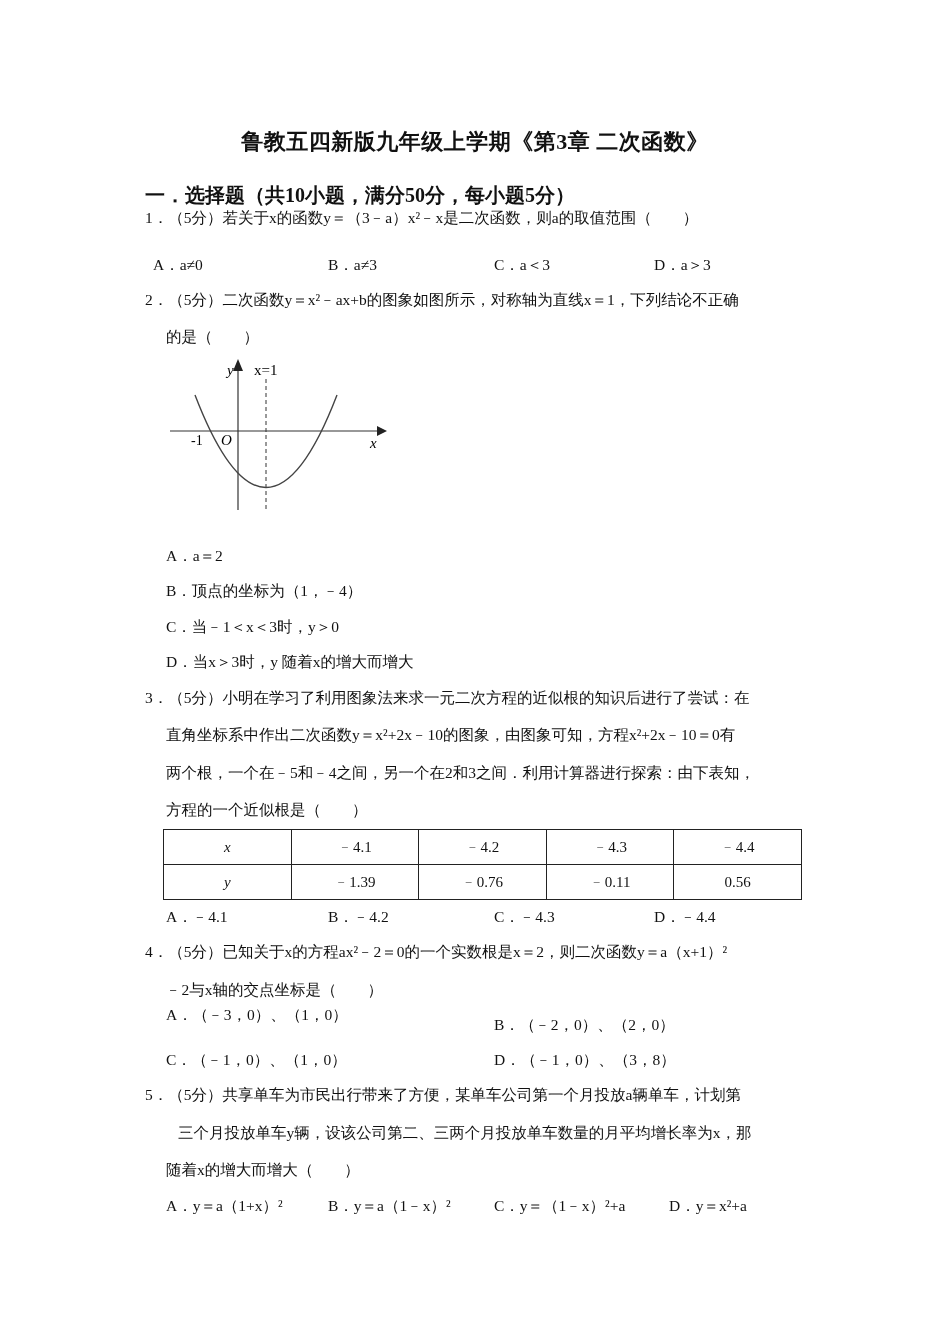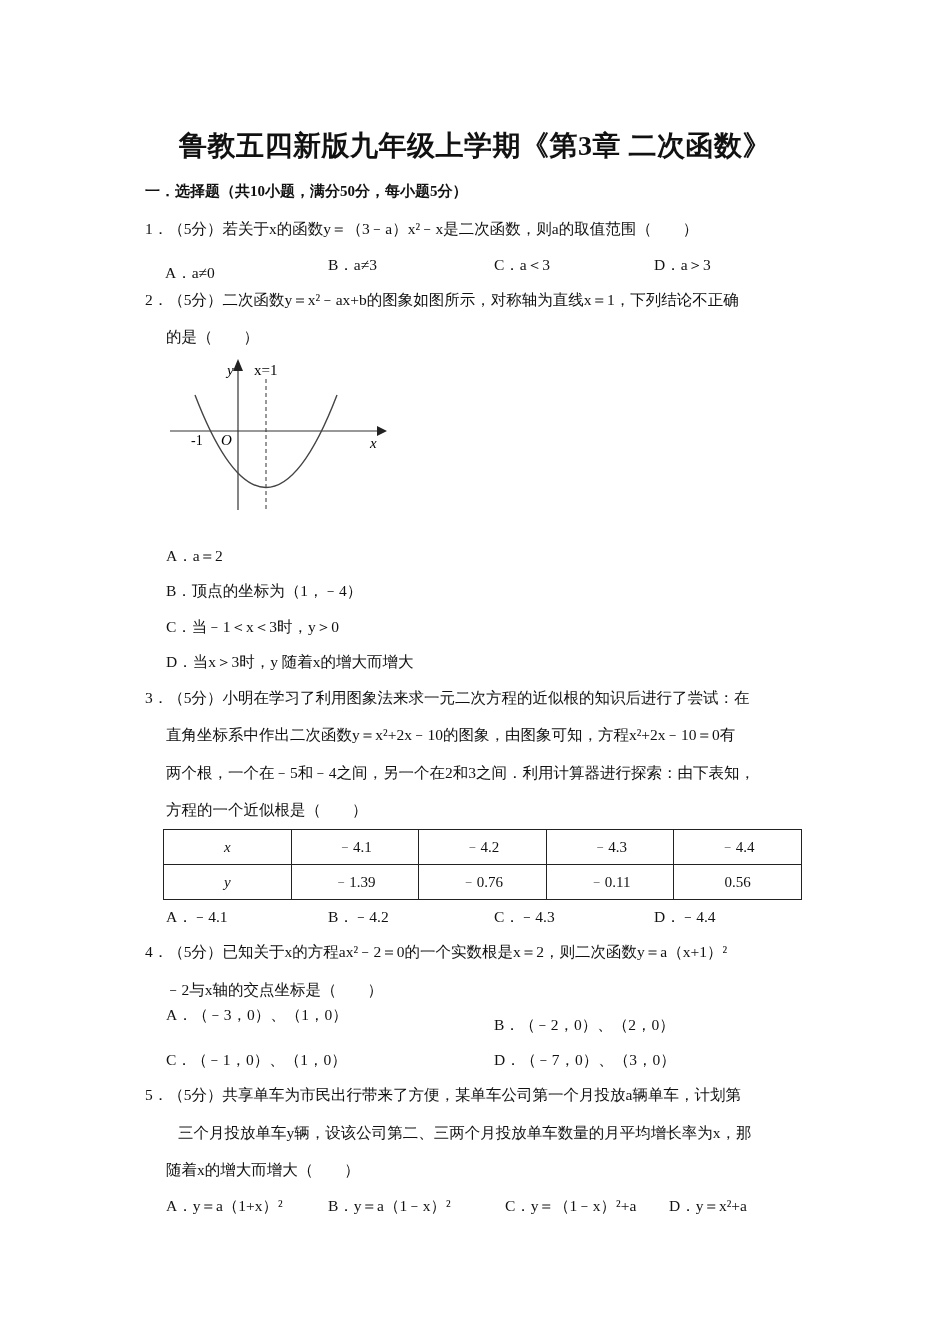--- a/index.html
+++ b/index.html
@@ -1,37 +1,37 @@
 <!DOCTYPE html>
 <html><head>
 <meta charset="utf-8">
 <style>
   html, body { margin: 0; padding: 0; background: #ffffff; }
   body { width: 950px; height: 1344px; position: relative; overflow: hidden;
          font-family: "Liberation Serif", "DejaVu Serif", serif; color: #111; font-size: 15px; }
   .abs { position: absolute; white-space: nowrap; }
-  .title { left: 0; width: 950px; top: 127px; text-align: center; font-weight: bold; font-size: 28px; letter-spacing: 0.5px; }
-  .section { left: 145px; top: 182px; font-weight: bold; font-size: 15px; }
+  .title { left: 0; width: 950px; top: 127px; text-align: center; font-weight: bold; font-size: 22px; letter-spacing: 0.5px; }
+  .section { left: 145px; top: 182px; font-weight: bold; font-size: 20px; }
   .line { font-size: 15.5px; line-height: 20px; }
   .opt { font-size: 15.5px; }
   table.vals { position: absolute; left: 163px; top: 829px; border-collapse: collapse; width: 639px; }
   table.vals td { border: 1.5px solid #222; height: 34px; text-align: center; font-size: 15px; width: 20%; padding: 0; }
   svg.graph { position: absolute; left: 165px; top: 355px; }
 </style>
 </head>
 <body>
 
 <div class="abs title">鲁教五四新版九年级上学期《第3章 二次函数》</div>
 <div class="abs section">一．选择题（共10小题，满分50分，每小题5分）</div>
 
 <div>
-  <div class="abs line" style="left:145px;top:219px;text-align:center;">
+  <div class="abs line" style="left:145px;top:208px;text-align:center;">
     <span>1．</span><span>（5分）</span><span>若关于x的函数y＝（3﹣a）x²﹣x是二次函数，则a的取值范围（　　）</span>
   </div>
-  <div class="abs opt" style="left:165px;top:255px;margin-top:8px;"><span>A．</span><span>a≠0</span></div>
+  <div class="abs opt" style="left:153px;top:255px;"><span>A．</span><span>a≠0</span></div>
   <div class="abs opt" style="left:328px;top:255px;"><span>B．</span><span>a≠3</span></div>
   <div class="abs opt" style="left:494px;top:255px;text-align:center;"><span>C．</span><span>a＜3</span></div>
   <div class="abs opt" style="left:654px;top:255px;"><span>D．</span><span>a＞3</span></div>
 </div>
 
 <div>
   <div class="abs line" style="left:145px;top:290px;">
     <span>2．</span><span>（5分）</span><span>二次函数y＝x²﹣ax+b的图象如图所示，对称轴为直线x＝1，下列结论不正确</span>
   </div>
   <div class="abs line" style="left:166px;top:327px;">的是（　　）</div>
@@ -94,26 +94,26 @@
 </div>
 
 <div>
   <div class="abs line" style="left:145px;top:942px;">
     <span>4．</span><span>（5分）</span><span>已知关于x的方程ax²﹣2＝0的一个实数根是x＝2，则二次函数y＝a（x+1）²</span>
   </div>
   <div class="abs line" style="left:166px;top:980px;">﹣2与x轴的交点坐标是（　　）</div>
   <div class="abs opt" style="left:166px;top:961px;margin-top:44px;"><span>A．</span><span>（﹣3，0）、（1，0）</span></div>
   <div class="abs opt" style="left:494px;top:1015px;"><span>B．</span><span>（﹣2，0）、（2，0）</span></div>
   <div class="abs opt" style="left:166px;top:1050px;"><span>C．</span><span>（﹣1，0）、（1，0）</span></div>
-  <div class="abs opt" style="left:494px;top:1050px;"><span>D．</span><span>（﹣7，0）、（3，0）</span></div>
+  <div class="abs opt" style="left:494px;top:1050px;"><span>D．</span><span>（﹣1，0）、（3，8）</span></div>
 </div>
 
 <div>
   <div class="abs line" style="left:145px;top:1085px;">
     <span>5．</span><span>（5分）</span><span>共享单车为市民出行带来了方便，某单车公司第一个月投放a辆单车，计划第</span>
   </div>
   <div class="abs line" style="left:178px;top:1123px;">三个月投放单车y辆，设该公司第二、三两个月投放单车数量的月平均增长率为x，那</div>
   <div class="abs line" style="left:166px;top:1160px;">随着x的增大而增大（　　）</div>
   <div class="abs opt" style="left:166px;top:1196px;"><span>A．</span><span>y＝a（1+x）²</span></div>
   <div class="abs opt" style="left:328px;top:1196px;"><span>B．</span><span>y＝a（1﹣x）²</span></div>
-  <div class="abs opt" style="left:494px;top:1196px;margin-left:11px;"><span>C．</span><span>y＝（1﹣x）²+a</span></div>
+  <div class="abs opt" style="left:494px;top:1196px;"><span>C．</span><span>y＝（1﹣x）²+a</span></div>
   <div class="abs opt" style="left:654px;top:1196px;margin-left:15px;"><span>D．</span><span>y＝x²+a</span></div>
 </div>
 
 </body></html>

